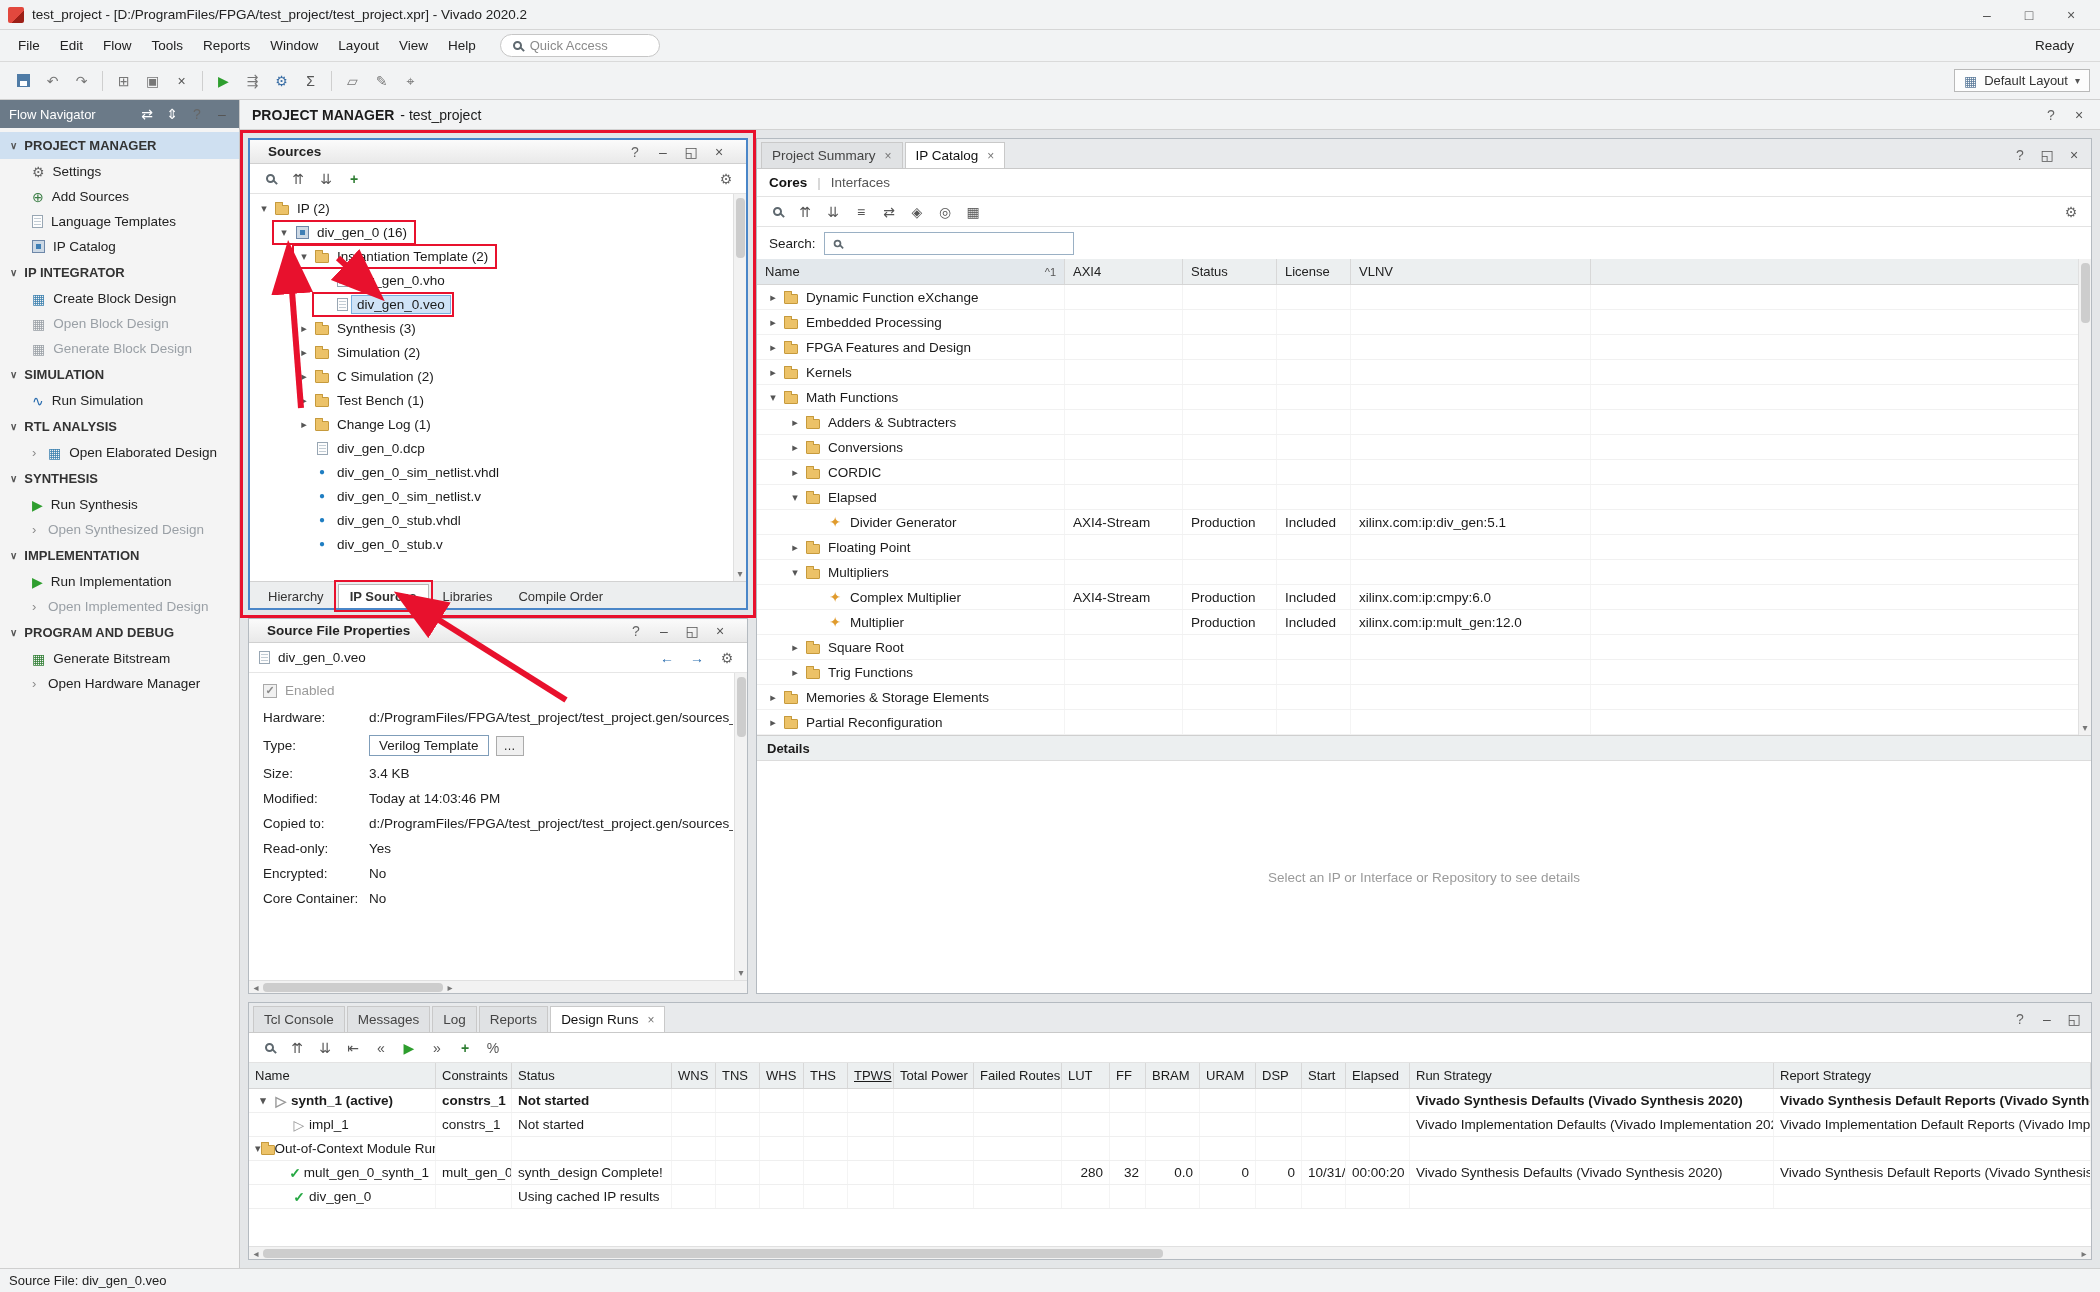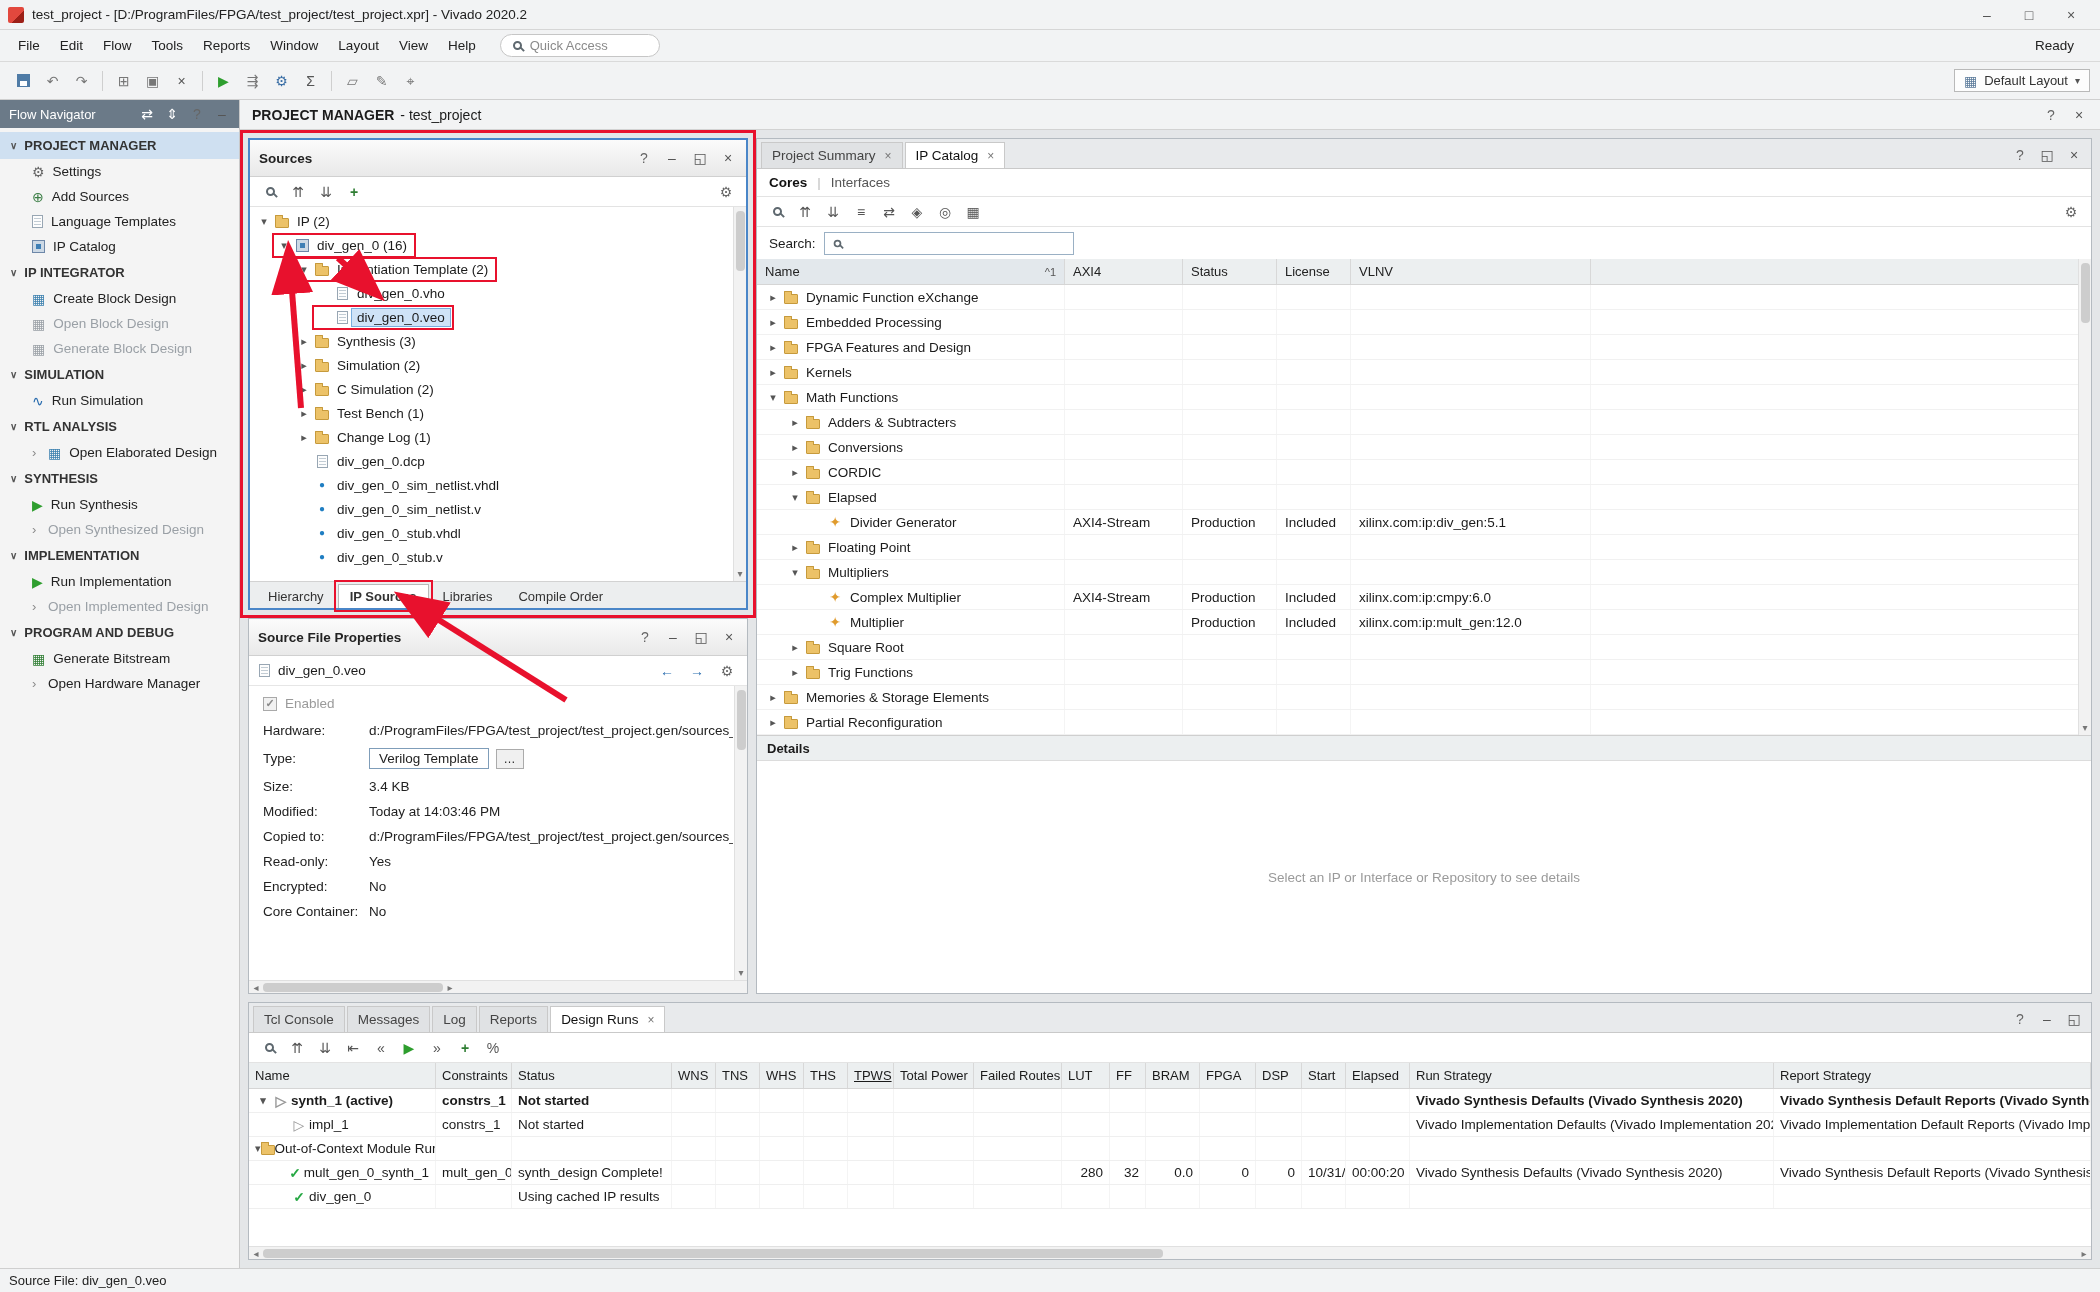--- a/index.html
+++ b/index.html
@@ -55,21 +55,21 @@
   .workarea { flex: 1; display: flex; flex-direction: column; min-width: 0; }
   .pm-header { height: 30px; background: #f2f3f4; border-bottom: 1px solid #d2d2d2; display: flex; align-items: center; gap: 6px; padding: 0 12px; flex: none; }
   .pm-title { font-weight: bold; font-size: 14px; }
   .ph-icons { margin-left: auto; display: flex; gap: 10px; color: #666; }
   .ph-icons .tb-icon { width: 18px; height: 18px; font-size: 12px; }
 
   .panels { flex: 1; display: flex; flex-direction: column; gap: 8px; padding: 8px; min-height: 0; position: relative; }
   .top-row { flex: 1; display: flex; gap: 8px; min-height: 0; }
   .left-col { width: 500px; display: flex; flex-direction: column; gap: 8px; flex: none; }
   .panel { background: #fff; border: 1px solid #b4bac0; display: flex; flex-direction: column; min-height: 0; }
-  .panel-header { height: 37px; background: linear-gradient(#fbfbfb, #e9e9e9); border-bottom: 1px solid #d0d0d0; display: flex; align-items: center; padding: 0 9px; flex: none; }
+  .panel-header { height: 24px; background: linear-gradient(#fbfbfb, #e9e9e9); border-bottom: 1px solid #d0d0d0; display: flex; align-items: center; padding: 0 18px; flex: none; }
   .panel-title { font-weight: bold; font-size: 13.5px; color: #222; }
   .panel-toolbar { height: 30px; display: flex; align-items: center; gap: 4px; padding: 0 8px; border-bottom: 1px solid #e3e3e3; flex: none; }
   .panel-toolbar .tb-icon { width: 24px; height: 24px; }
   .pt-right { margin-left: auto; }
 
   #sources-panel { height: 472px; flex: none; border: 2px solid #4a86c8; outline: 3px solid #e8112d; outline-offset: 5px; position: relative; }
   .tree { flex: 1; overflow: hidden; position: relative; padding-top: 2px; }
   .tree-row { height: 24px; display: flex; align-items: center; font-size: 13.5px; }
   .row-inner { display: inline-flex; align-items: center; }
   .tr-arrow { width: 16px; text-align: center; color: #555; font-size: 11px; display: inline-block; }
@@ -1045,21 +1045,21 @@
               <div class="runs-hcell" style="width: 44px; flex: 0 0 auto;">WNS</div>
               <div class="runs-hcell" style="width: 44px; flex: 0 0 auto;">TNS</div>
               <div class="runs-hcell" style="width: 44px; flex: 0 0 auto;">WHS</div>
               <div class="runs-hcell" style="width: 44px; flex: 0 0 auto;">THS</div>
               <div class="runs-hcell" style="width: 46px; flex: 0 0 auto; text-decoration: underline;">TPWS</div>
               <div class="runs-hcell" style="width: 80px; flex: 0 0 auto;">Total Power</div>
               <div class="runs-hcell" style="width: 88px; flex: 0 0 auto;">Failed Routes</div>
               <div class="runs-hcell" style="width: 48px; flex: 0 0 auto;">LUT</div>
               <div class="runs-hcell" style="width: 36px; flex: 0 0 auto;">FF</div>
               <div class="runs-hcell" style="width: 54px; flex: 0 0 auto;">BRAM</div>
-              <div class="runs-hcell" style="width: 56px; flex: 0 0 auto;">FPGA</div>
+              <div class="runs-hcell" style="width: 56px; flex: 0 0 auto;">URAM</div>
               <div class="runs-hcell" style="width: 46px; flex: 0 0 auto;">DSP</div>
               <div class="runs-hcell" style="width: 44px; flex: 0 0 auto;">Start</div>
               <div class="runs-hcell" style="width: 64px; flex: 0 0 auto;">Elapsed</div>
               <div class="runs-hcell" style="width: 364px; flex: 0 0 auto;">Run Strategy</div>
               <div class="runs-hcell" style="flex: 1 1 0%; min-width: 0px;">Report Strategy</div>
             </div>
             <div class="runs-row bold">
               <div class="runs-cell" style="width: 187px; flex: 0 0 auto; padding-left: 6px;">
                 <span class="tr-arrow">▾</span>
                 <span class="tr-icon">

